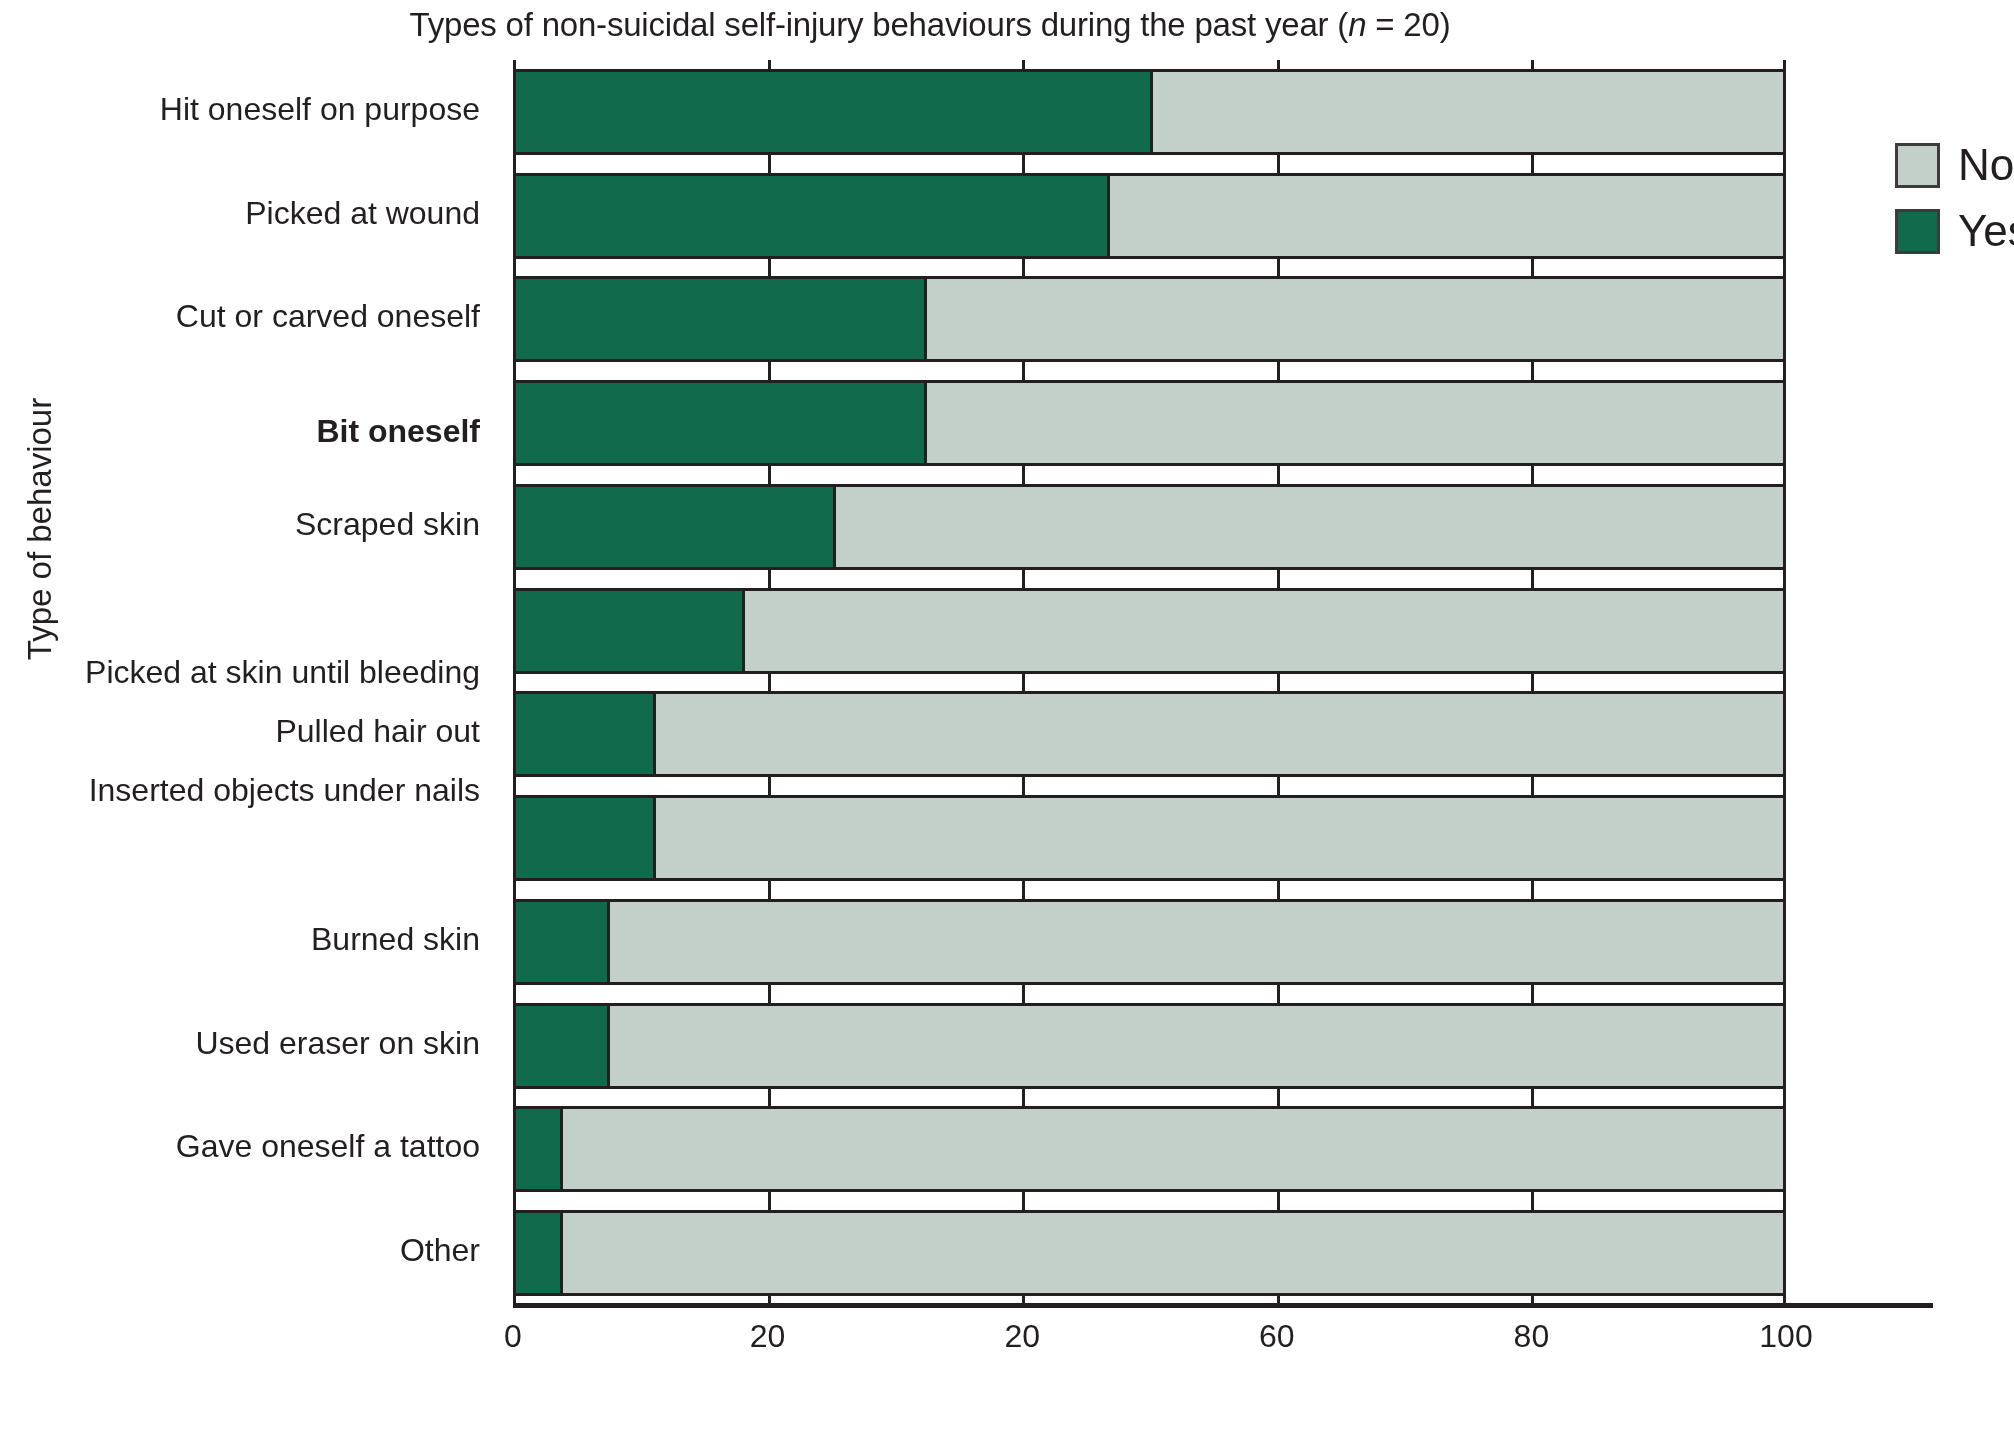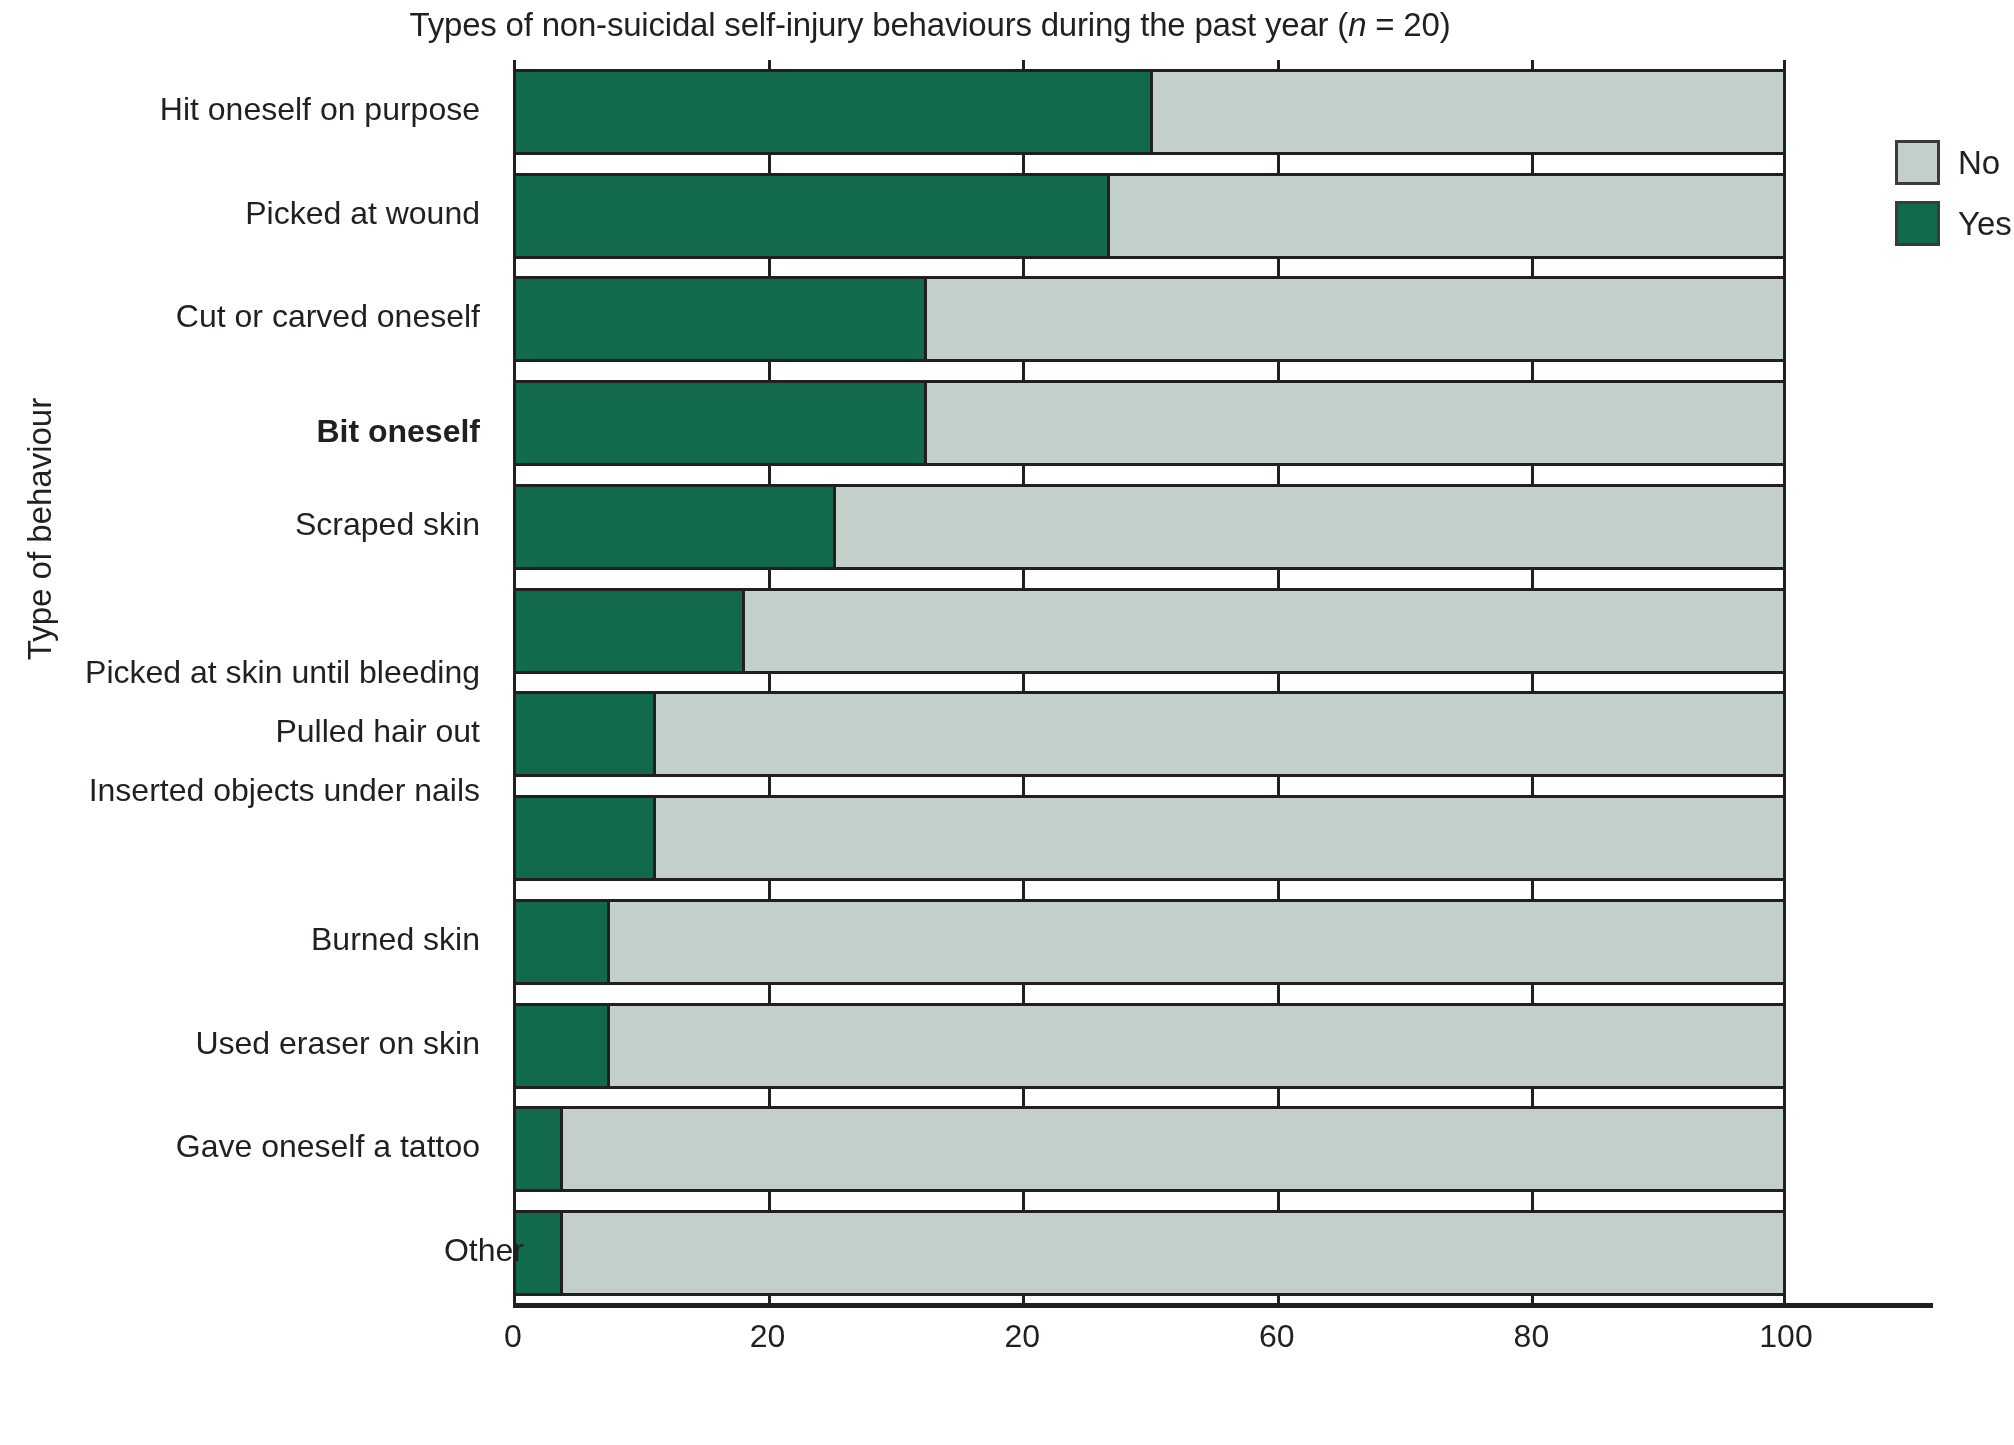--- a/index.html
+++ b/index.html
@@ -142,21 +142,21 @@
   }
   .legend-swatch {
     width: 45px;
     height: 45px;
     box-sizing: border-box;
     border: 3px solid #3b3b3b;
     margin-right: 18px;
     flex: 0 0 auto;
   }
   .legend-text {
-    font-size: 33px;
+    font-size: 44px;
     color: #231f20;
     white-space: nowrap;
   }
 </style>
 </head>
 <body>
 
 <div id="page">
 
   <div class="chart-title"><span>Types of non-suicidal self-injury behaviours during the past year (</span><span class="ital">n</span><span> = 20)</span></div>
@@ -231,21 +231,21 @@
       <div class="cat-label" style="top: 195px;">Picked at wound</div>
       <div class="cat-label" style="top: 298px;">Cut or carved oneself</div>
       <div class="cat-label" style="top: 413px; font-weight: bold;">Bit oneself</div>
       <div class="cat-label" style="top: 506px;">Scraped skin</div>
       <div class="cat-label" style="top: 610px; margin-top: 44px;">Picked at skin until bleeding</div>
       <div class="cat-label" style="top: 713px;">Pulled hair out</div>
       <div class="cat-label" style="top: 772px;">Inserted objects under nails</div>
       <div class="cat-label" style="top: 921px;">Burned skin</div>
       <div class="cat-label" style="top: 1025px;">Used eraser on skin</div>
       <div class="cat-label" style="top: 1128px;">Gave oneself a tattoo</div>
-      <div class="cat-label" style="top: 1232px; padding-left: 44px;">Other</div>
+      <div class="cat-label" style="top: 1232px;">Other</div>
     </div>
 
   <div id="xticks">
       <div class="tick-label" style="left: 513px;">0</div>
       <div class="tick-label" style="left: 767.6px;">20</div>
       <div class="tick-label" style="left: 1022.2px;">20</div>
       <div class="tick-label" style="left: 1276.8px;">60</div>
       <div class="tick-label" style="left: 1531.4px;">80</div>
       <div class="tick-label" style="left: 1786px;">100</div>
     </div>

